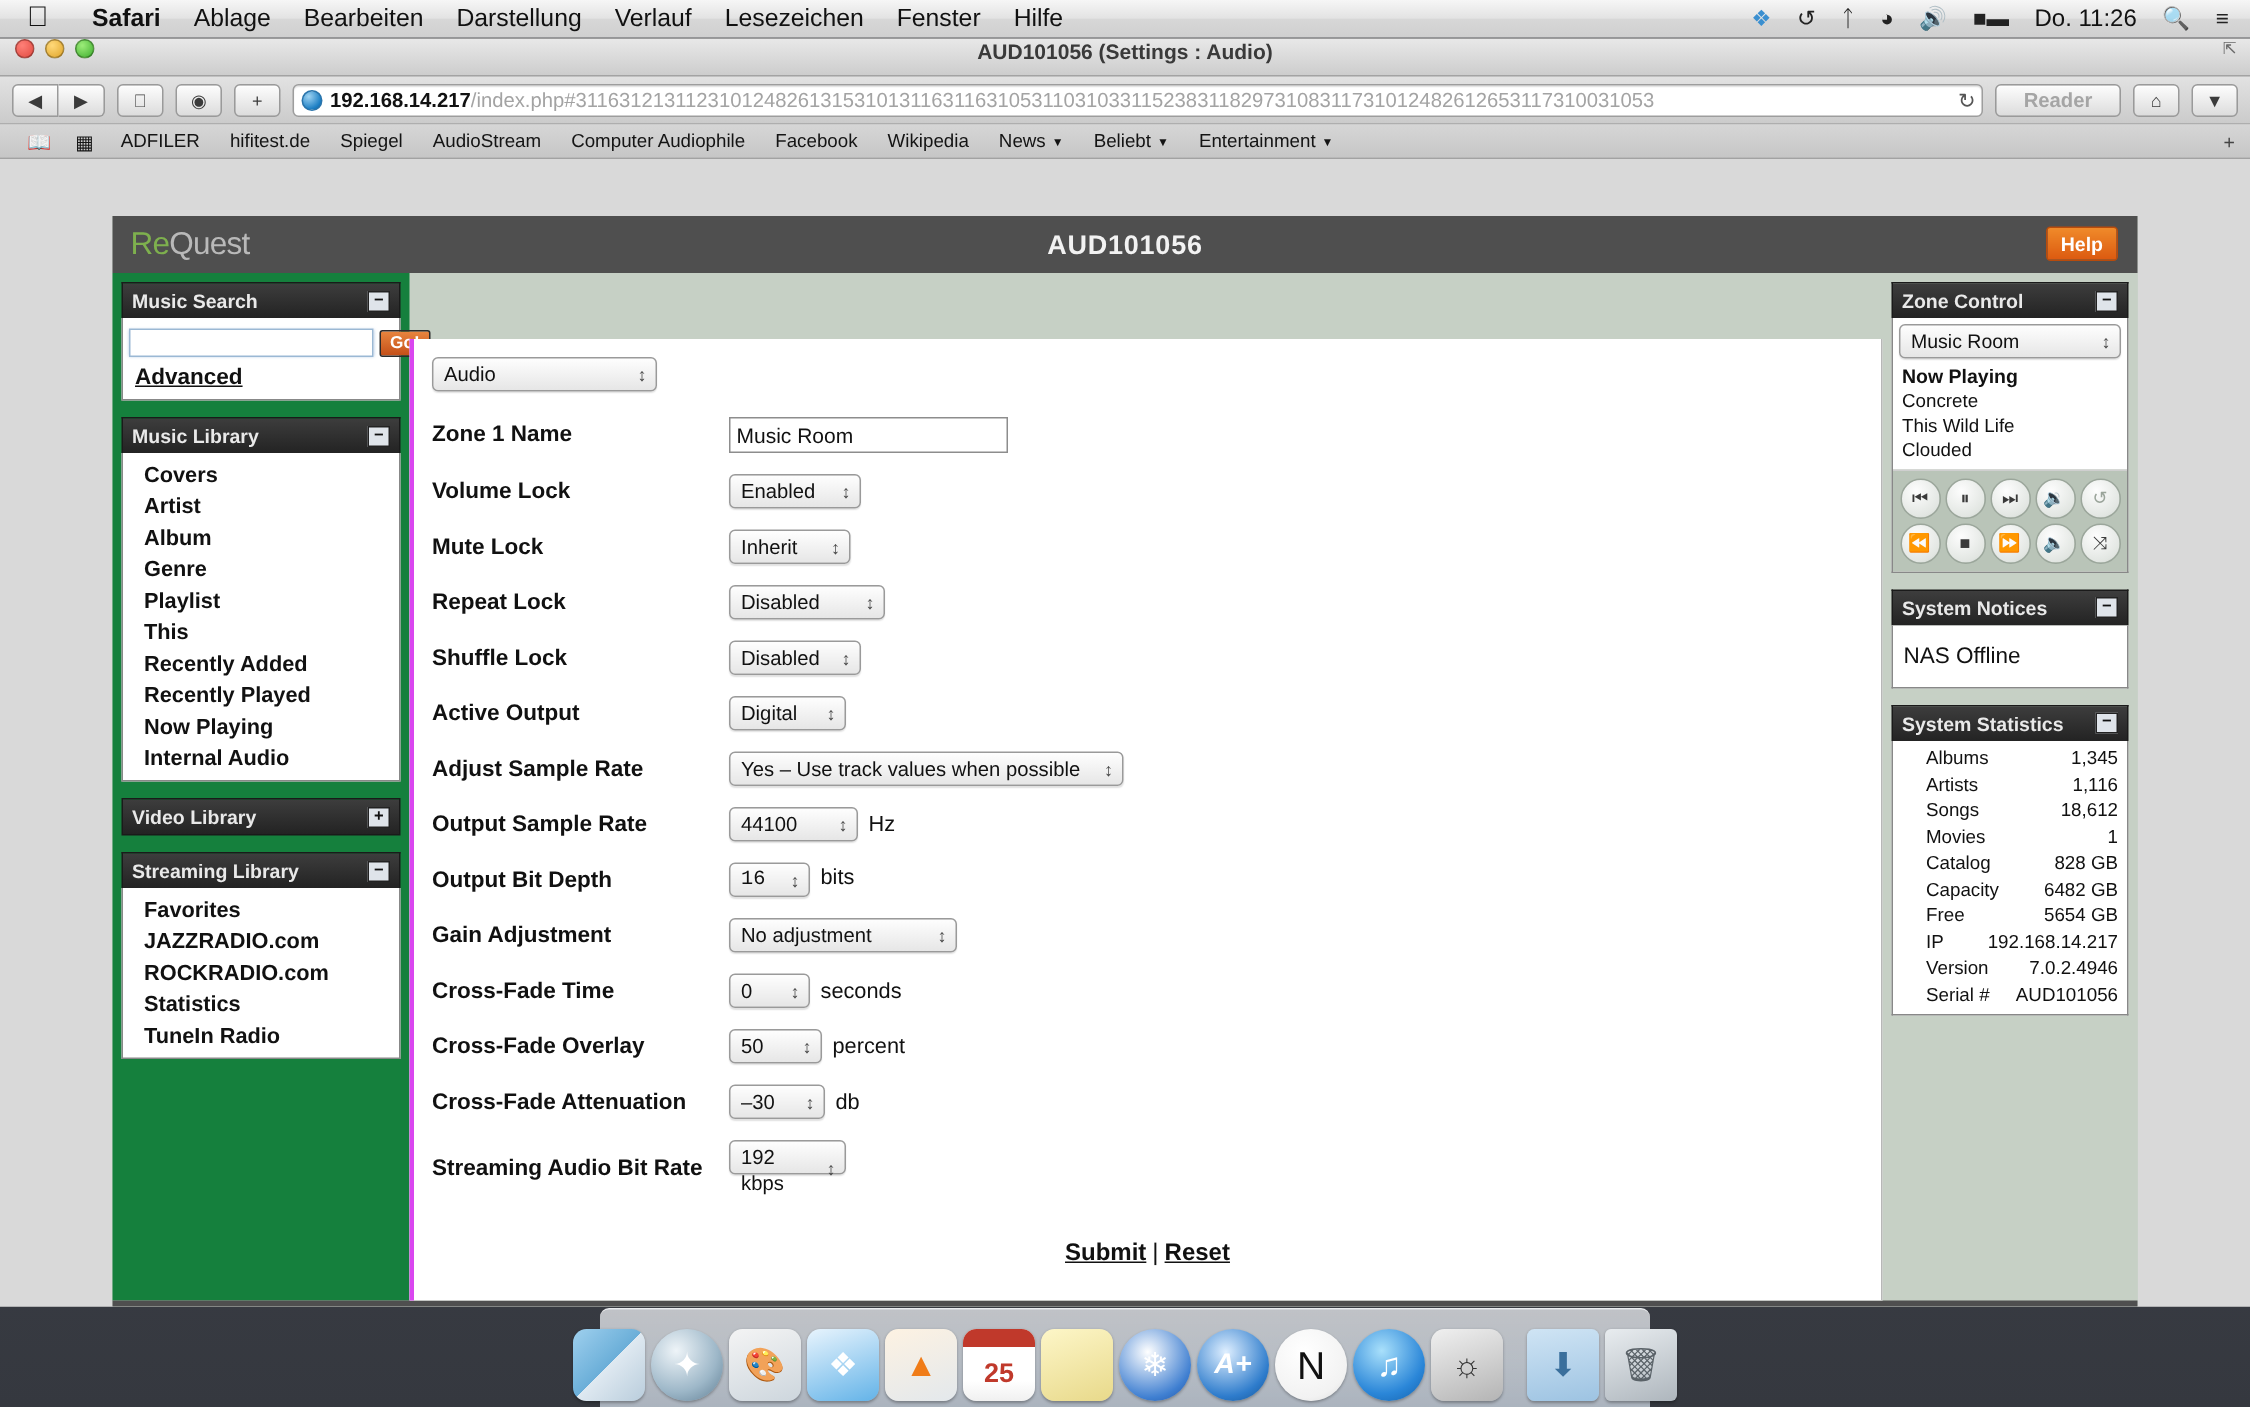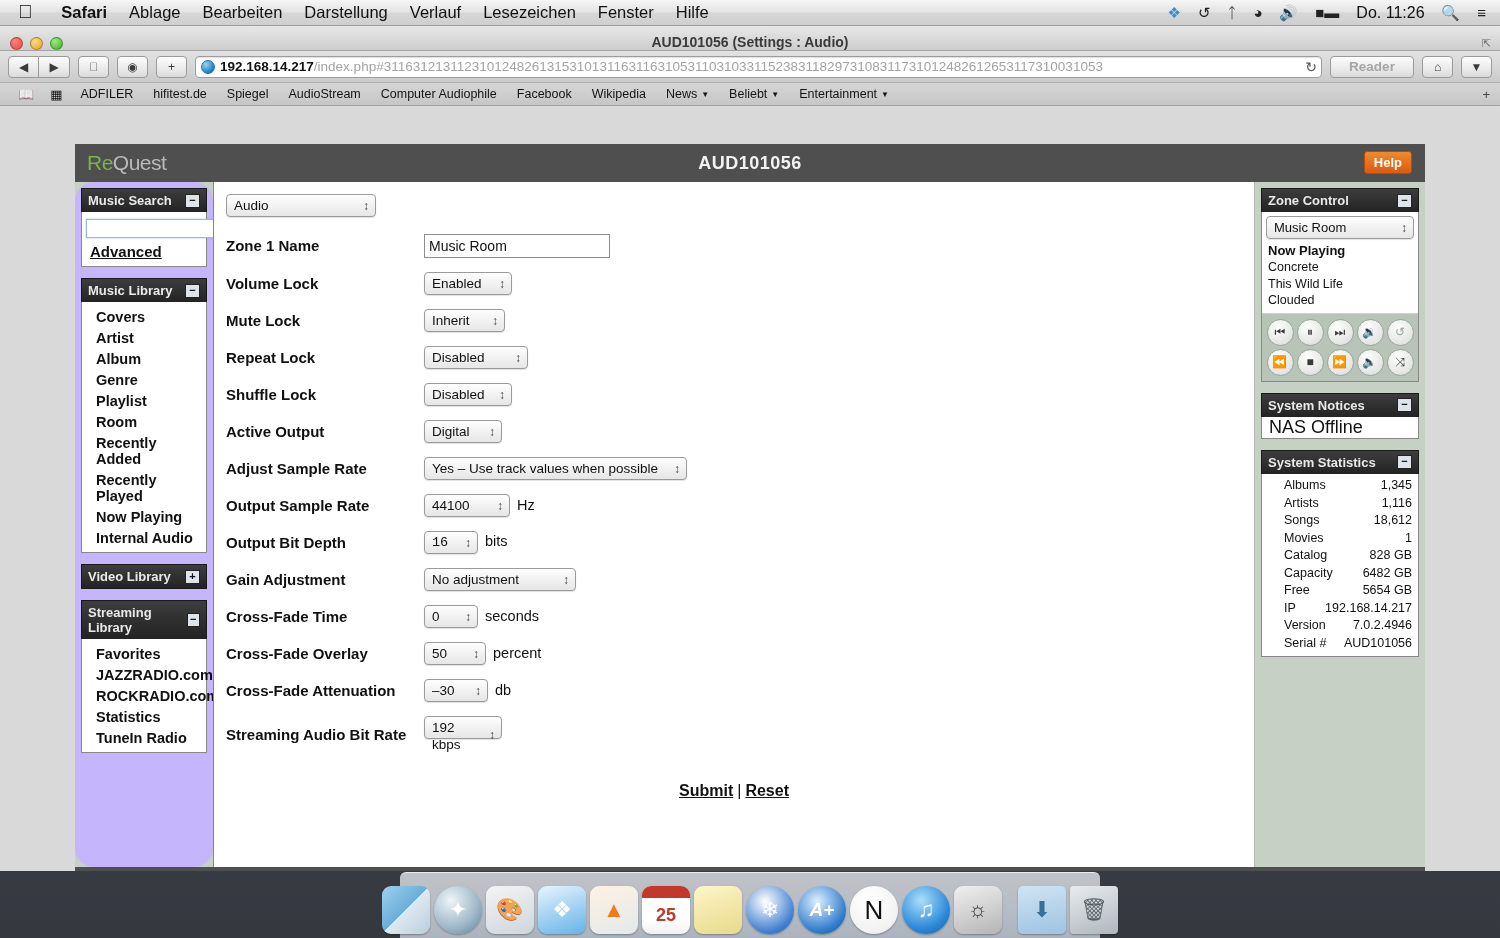--- a/index.html
+++ b/index.html
@@ -38,21 +38,21 @@
   
   #window {
     position: absolute; left: 0; top: 26px; width: 1500px; height: 845px;
     background: #d9d9d9;
     z-index: 30;
   }
   #titlebar {
     height: 25px; width: 100%;
     background: linear-gradient(180deg, #e8e8e8 0%, #cdcdcd 100%);
     border-bottom: 1px solid #a3a3a3;
-    display: flex; align-items: flex-end; position: relative;
+    display: flex; align-items: flex-start; position: relative;
   }
   .traffic { display: flex; gap: 7px; padding-left: 10px; }
   .tl { width: 13px; height: 13px; border-radius: 50%; border: 1px solid rgba(0,0,0,.3); }
   .tl.r { background: radial-gradient(circle at 35% 30%, #ff8078, #e24b41); }
   .tl.y { background: radial-gradient(circle at 35% 30%, #ffd97a, #e0a52a); }
   .tl.g { background: radial-gradient(circle at 35% 30%, #9ded7a, #3fae2e); }
   #wintitle {
     position: absolute; left: 0; right: 0; text-align: center;
     font-size: 14px; font-weight: bold; color: #3a3a3a;
   }
@@ -131,21 +131,21 @@
     font-size: 18px; font-weight: bold; color: #f2f2f2; letter-spacing: .5px;
   }
   #helpbtn {
     position: absolute; right: 13px; top: 7px;
     background: linear-gradient(180deg, #f08a2a 0%, #dc5a10 100%);
     border: 1px solid #b84b0c; border-radius: 3px;
     color: #fff; font-size: 13px; font-weight: bold; padding: 3px 9px;
   }
   #cols { flex: 1; display: flex; background: #c6d0c5; }
   
-  #lsb { width: 138px; flex: none; padding: 6px 6px 0 6px; background: #c4b5fd; border-radius: 19px; }
+  #lsb { width: 198px; flex: none; padding: 6px 6px 0 6px; background: #15803d; }
   .panel { margin-bottom: 11px; }
   .phead {
     background: linear-gradient(180deg, #3d3d3d 0%, #232323 100%);
     color: #e9e9e9; font-size: 13px; font-weight: bold;
     padding: 4px 6px; display: flex; align-items: center; justify-content: space-between;
     border: 1px solid #1a1a1a; border-bottom: none;
   }
   .pbtn {
     width: 15px; height: 14px; background: #dfe4ea; border: 1px solid #222;
     color: #111; font-size: 11px; font-weight: bold; line-height: 11px; text-align: center;
@@ -166,22 +166,22 @@
   .advlink {
     display: block; padding: 3px 6px 2px 8px;
     font-size: 15px; font-weight: bold; color: #111; text-decoration: underline;
   }
   .navlist { list-style: none; margin: 0; padding: 0; }
   .navlist li {
     padding: 2.5px 6px 2.5px 14px; font-size: 14.5px; font-weight: bold; color: #111;
   }
   
   #content {
-    flex: 1; background: #fff; border-left: 1px solid #d946ef; border-right:1px solid #b7b7b7;
-    padding: 12px 0 0 12px; position: relative; overflow: hidden;
+    flex: 1; background: #fff; border-left: 3px solid #d946ef; border-right:1px solid #b7b7b7;
+    padding: 12px 0 0 12px; position: relative; overflow: hidden; margin-top: 44px;
   }
   .sel {
     -webkit-appearance: none; appearance: none;
     background: linear-gradient(180deg, #fefefe 0%, #e6e6e6 100%);
     border: 1px solid #9a9a9a; border-radius: 4px;
     font-family: "Liberation Sans", sans-serif; font-size: 13.5px; color: #111;
     padding: 2px 22px 2px 7px; height: 23px; line-height: 17px;
     box-shadow: 0 1px 1px rgba(0,0,0,.12);
     position: relative;
   }
@@ -227,21 +227,21 @@
     border: 1px solid #9ba69b;
     display: flex; align-items: center; justify-content: center;
     font-size: 12px; color: #3a3a3a; margin: 0 auto;
   }
   .tbtn.dim { color: #9aa49a; }
   .statlist { padding: 3px 6px 4px 6px; }
   .statrow {
     display: flex; justify-content: space-between; font-size: 12.5px;
     color: #111; padding: 0.5px 0; line-height: 1.32; margin-left: 16px;
   }
-  .notice { padding: 0 7px; font-size: 18px; color: #111; }
+  .notice { padding: 12px 7px; font-size: 15px; color: #111; }
   #footer {
     height: 22px; background: #4f4f4f; color: #e8e8e8;
     font-size: 14px; font-weight: bold; text-align: center; line-height: 22px;
     flex: none;
   }
   
   #dock {
     position: absolute; left: 400px; bottom: 0; width: 700px; height: 66px;
     background: linear-gradient(180deg, rgba(245,247,250,.72) 0%, rgba(215,222,230,.8) 55%, rgba(188,197,208,.88) 100%);
     border-top: 1px solid rgba(255,255,255,.75);
@@ -384,21 +384,21 @@
               <span>Music Library</span>
               <span class="pbtn">−</span>
             </div>
             <div class="pbody">
               <ul class="navlist">
                 <li>Covers</li>
                 <li>Artist</li>
                 <li>Album</li>
                 <li>Genre</li>
                 <li>Playlist</li>
-                <li>Room</li>
+                <li>This</li>
                 <li>Recently Added</li>
                 <li>Recently Played</li>
                 <li>Now Playing</li>
                 <li>Internal Audio</li>
               </ul>
             </div>
           </div>
 
           <div class="panel">
             <div class="phead" style="border-bottom:1px solid #1a1a1a;">

